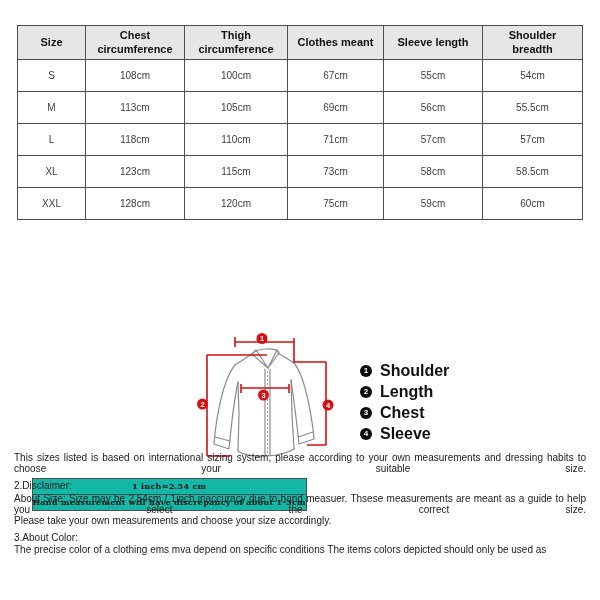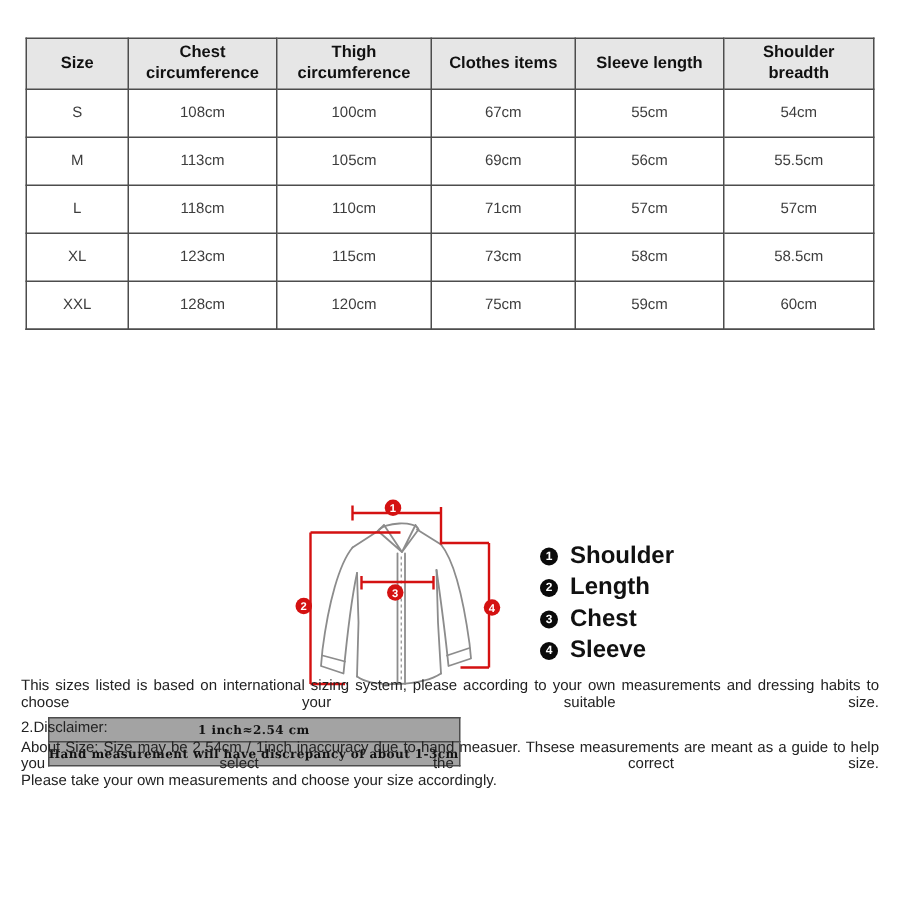--- a/index.html
+++ b/index.html
@@ -33,21 +33,21 @@
     font-size:11px; font-weight:bold; color:#111;
     height:34px; line-height:1.25; padding:0 8px;
   }
   .size-table tbody.data td{
     font-size:10px; color:var(--cell-text);
     height:32px; background:#fff;
   }
   .size-table tbody.notes td{
     font-family:"DejaVu Serif", serif;
     font-size:8px; font-weight:bold; color:#111;
-    height:16px; letter-spacing:.3px; background:#a3a3a3;
+    height:16px; letter-spacing:.3px; background:#14b8a6;
   }
 
   
   .shirt-svg{position:absolute; left:194px; top:330px; width:152px; height:132px;}
   .shirt-svg .outline{fill:none; stroke:var(--shirt-gray); stroke-width:1.2; stroke-linejoin:round; stroke-linecap:round;}
   .shirt-svg .outline-dash{fill:none; stroke:var(--shirt-gray); stroke-width:.8; stroke-dasharray:2 2;}
   .shirt-svg .red{fill:none; stroke:var(--accent-red); stroke-width:1.6;}
   .shirt-svg .red-dot{fill:var(--accent-red); stroke:none;}
   .shirt-svg text{fill:#fff; font-size:7.5px; font-weight:bold; font-family:"Liberation Sans",sans-serif; text-anchor:middle;}
 
@@ -78,21 +78,21 @@
       <col style="width:103px">
     <col style="width:96px">
       <col style="width:99px">
       <col style="width:100px">
   </colgroup>
   <thead>
     <tr>
       <th>Size</th>
       <th>Chest circumference</th>
       <th>Thigh circumference</th>
-      <th>Clothes items</th>
+      <th>Clothes meant</th>
       <th>Sleeve length</th>
       <th>Shoulder breadth</th>
     </tr>
   </thead>
   <tbody class="data">
       <tr>
         <td>S</td>
         <td>108cm</td>
         <td>100cm</td>
         <td>67cm</td>
@@ -206,14 +206,16 @@
 <div class="notes">
     <div class="note-section">
       <div class="note-line full">This sizes listed is based on international sizing system, please according to your own measurements and dressing habits to choose your suitable size.</div>
     </div>
     <div class="note-section">
       <div class="note-heading">2.Disclaimer:</div>
       <div class="note-line full">About Size: Size may be 2.54cm / 1inch inaccuracy due to hand measuer. Thsese measurements are meant as a guide to help you select the correct size.</div>
       <div class="note-line">Please take your own measurements and choose your size accordingly.</div>
     </div>
     <div class="note-section">
+      <div class="note-heading">3.About Color:</div>
+      <div class="note-line">The precise color of a clothing ems mva depend on specific conditions The items colors depicted should only be used as</div>
     </div>
   </div>
 
 </body></html>

